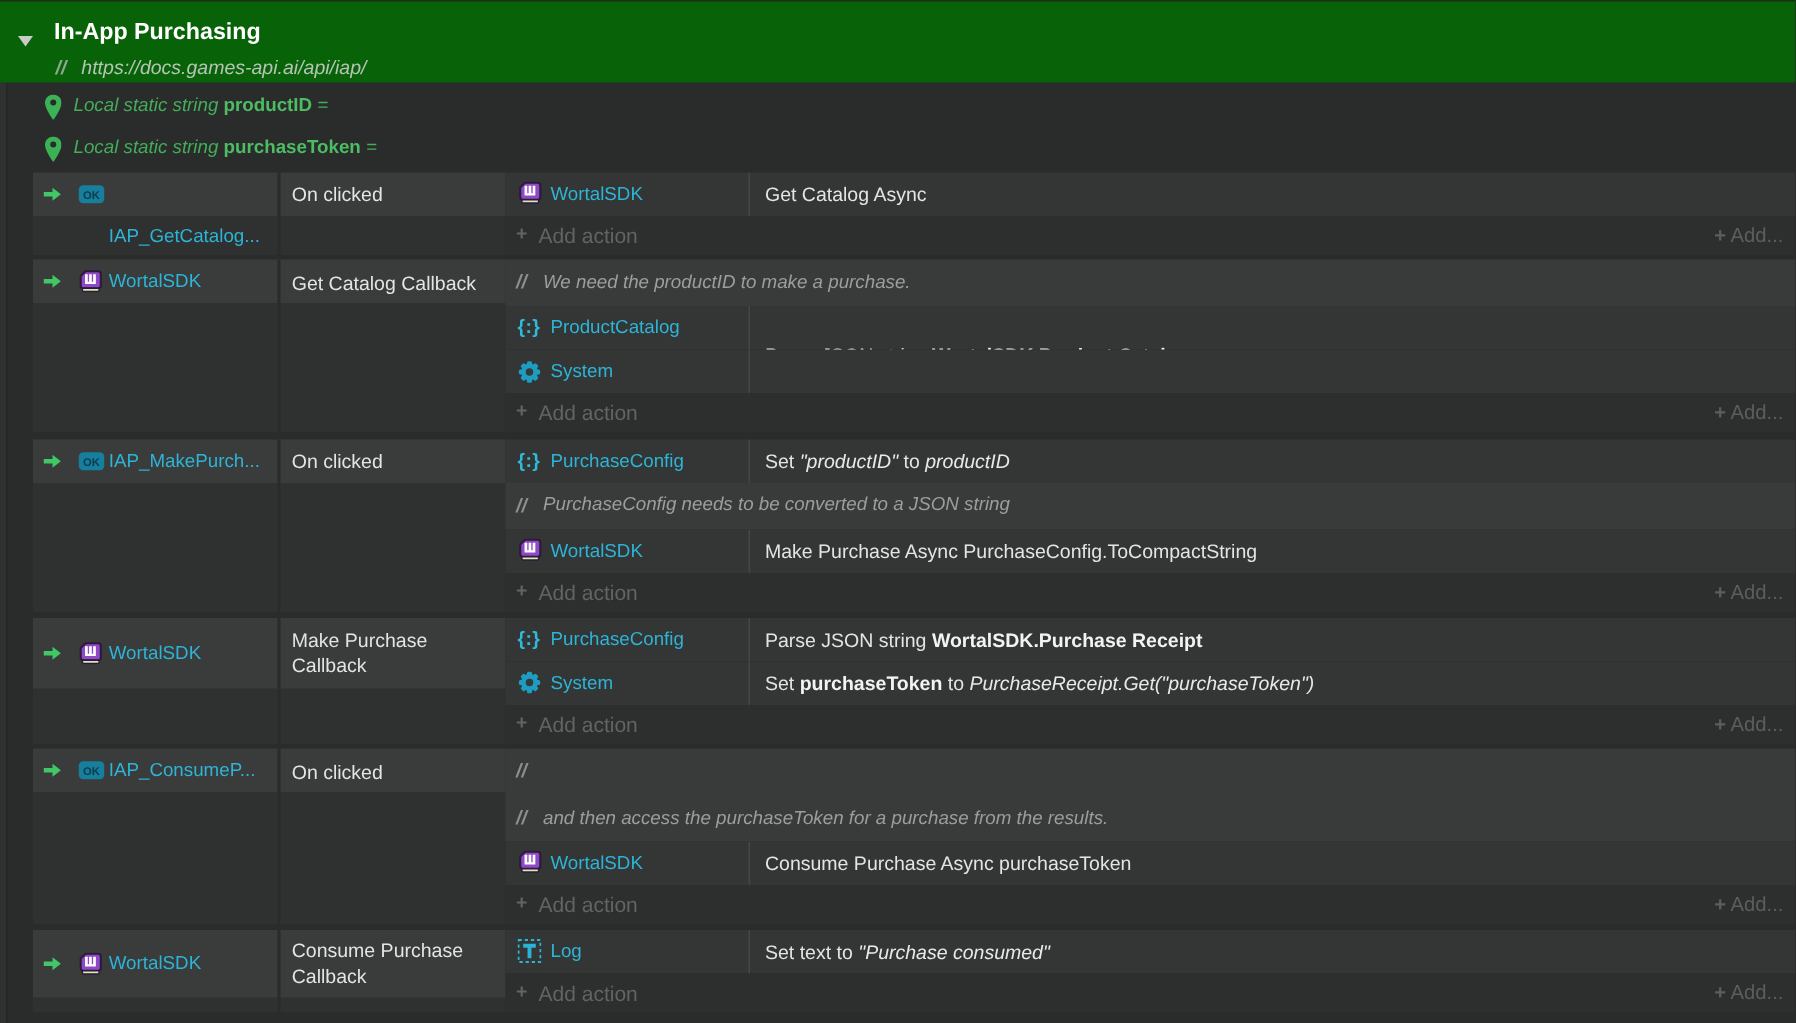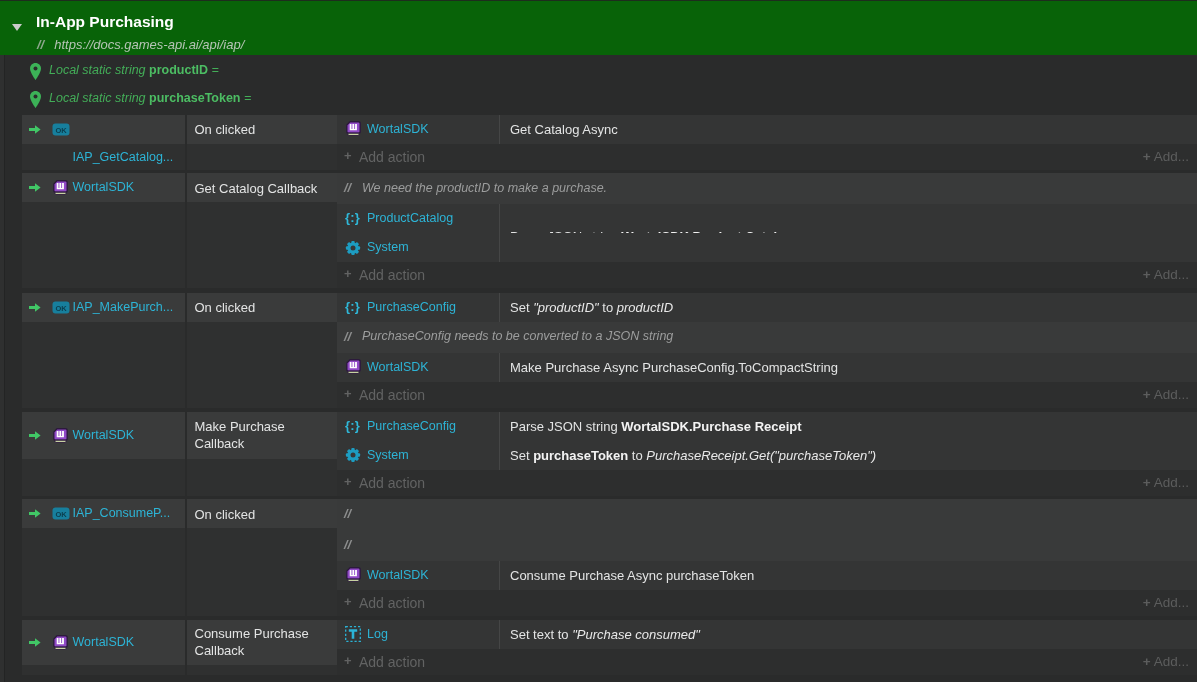--- a/index.html
+++ b/index.html
@@ -265,20 +265,21 @@
       </svg>
     <div class="cname" style="top:7px;">IAP_ConsumeP...</div>
     <div class="ctext" style="top:6.5px;">On clicked</div>
   </div>
   <div class="acts">
     <div class="arow cmt">
       <div class="cslash" style="top:7px;">//</div>
     </div>
     <div class="arow cmt">
       <div class="cslash" style="top:7px;">//</div>
+      <div class="cmtext" style="top:7.5px;">and then access the purchaseToken for a purchase from the results.</div>
     </div>
     <div class="arow act">
       <svg class="aicon" style="top:6px;" width="17" height="15" viewBox="0 0 17 15">
           <path d="M5 0.8 H13.4 Q15.2 0.8 15.2 2.6 V10.4 Q15.2 12.2 13.4 12.2 H3.6 Q1.8 12.2 1.8 10.4 V4 Z" fill="#9049c6" stroke="#2c1a3c" stroke-width="1.4"></path>
           <path d="M4.7 2.9 h1.8 v5 h0.9 v-5 h1.8 v5 h0.9 v-5 h1.8 v6.4 h-7.2 Z" fill="#ffffff"></path>
           <path d="M2.9 12.2 h11.2 v1.1 q0 1.1 -1.1 1.1 H4 q-1.1 0 -1.1 -1.1 Z" fill="#d9e9ae" stroke="#2c1a3c" stroke-width="1"></path>
         </svg>
       <div class="aname" style="top:7px;">WortalSDK</div>
       <div class="asep"></div>
       <div class="atext" style="top:7px;">Consume Purchase Async purchaseToken</div>

